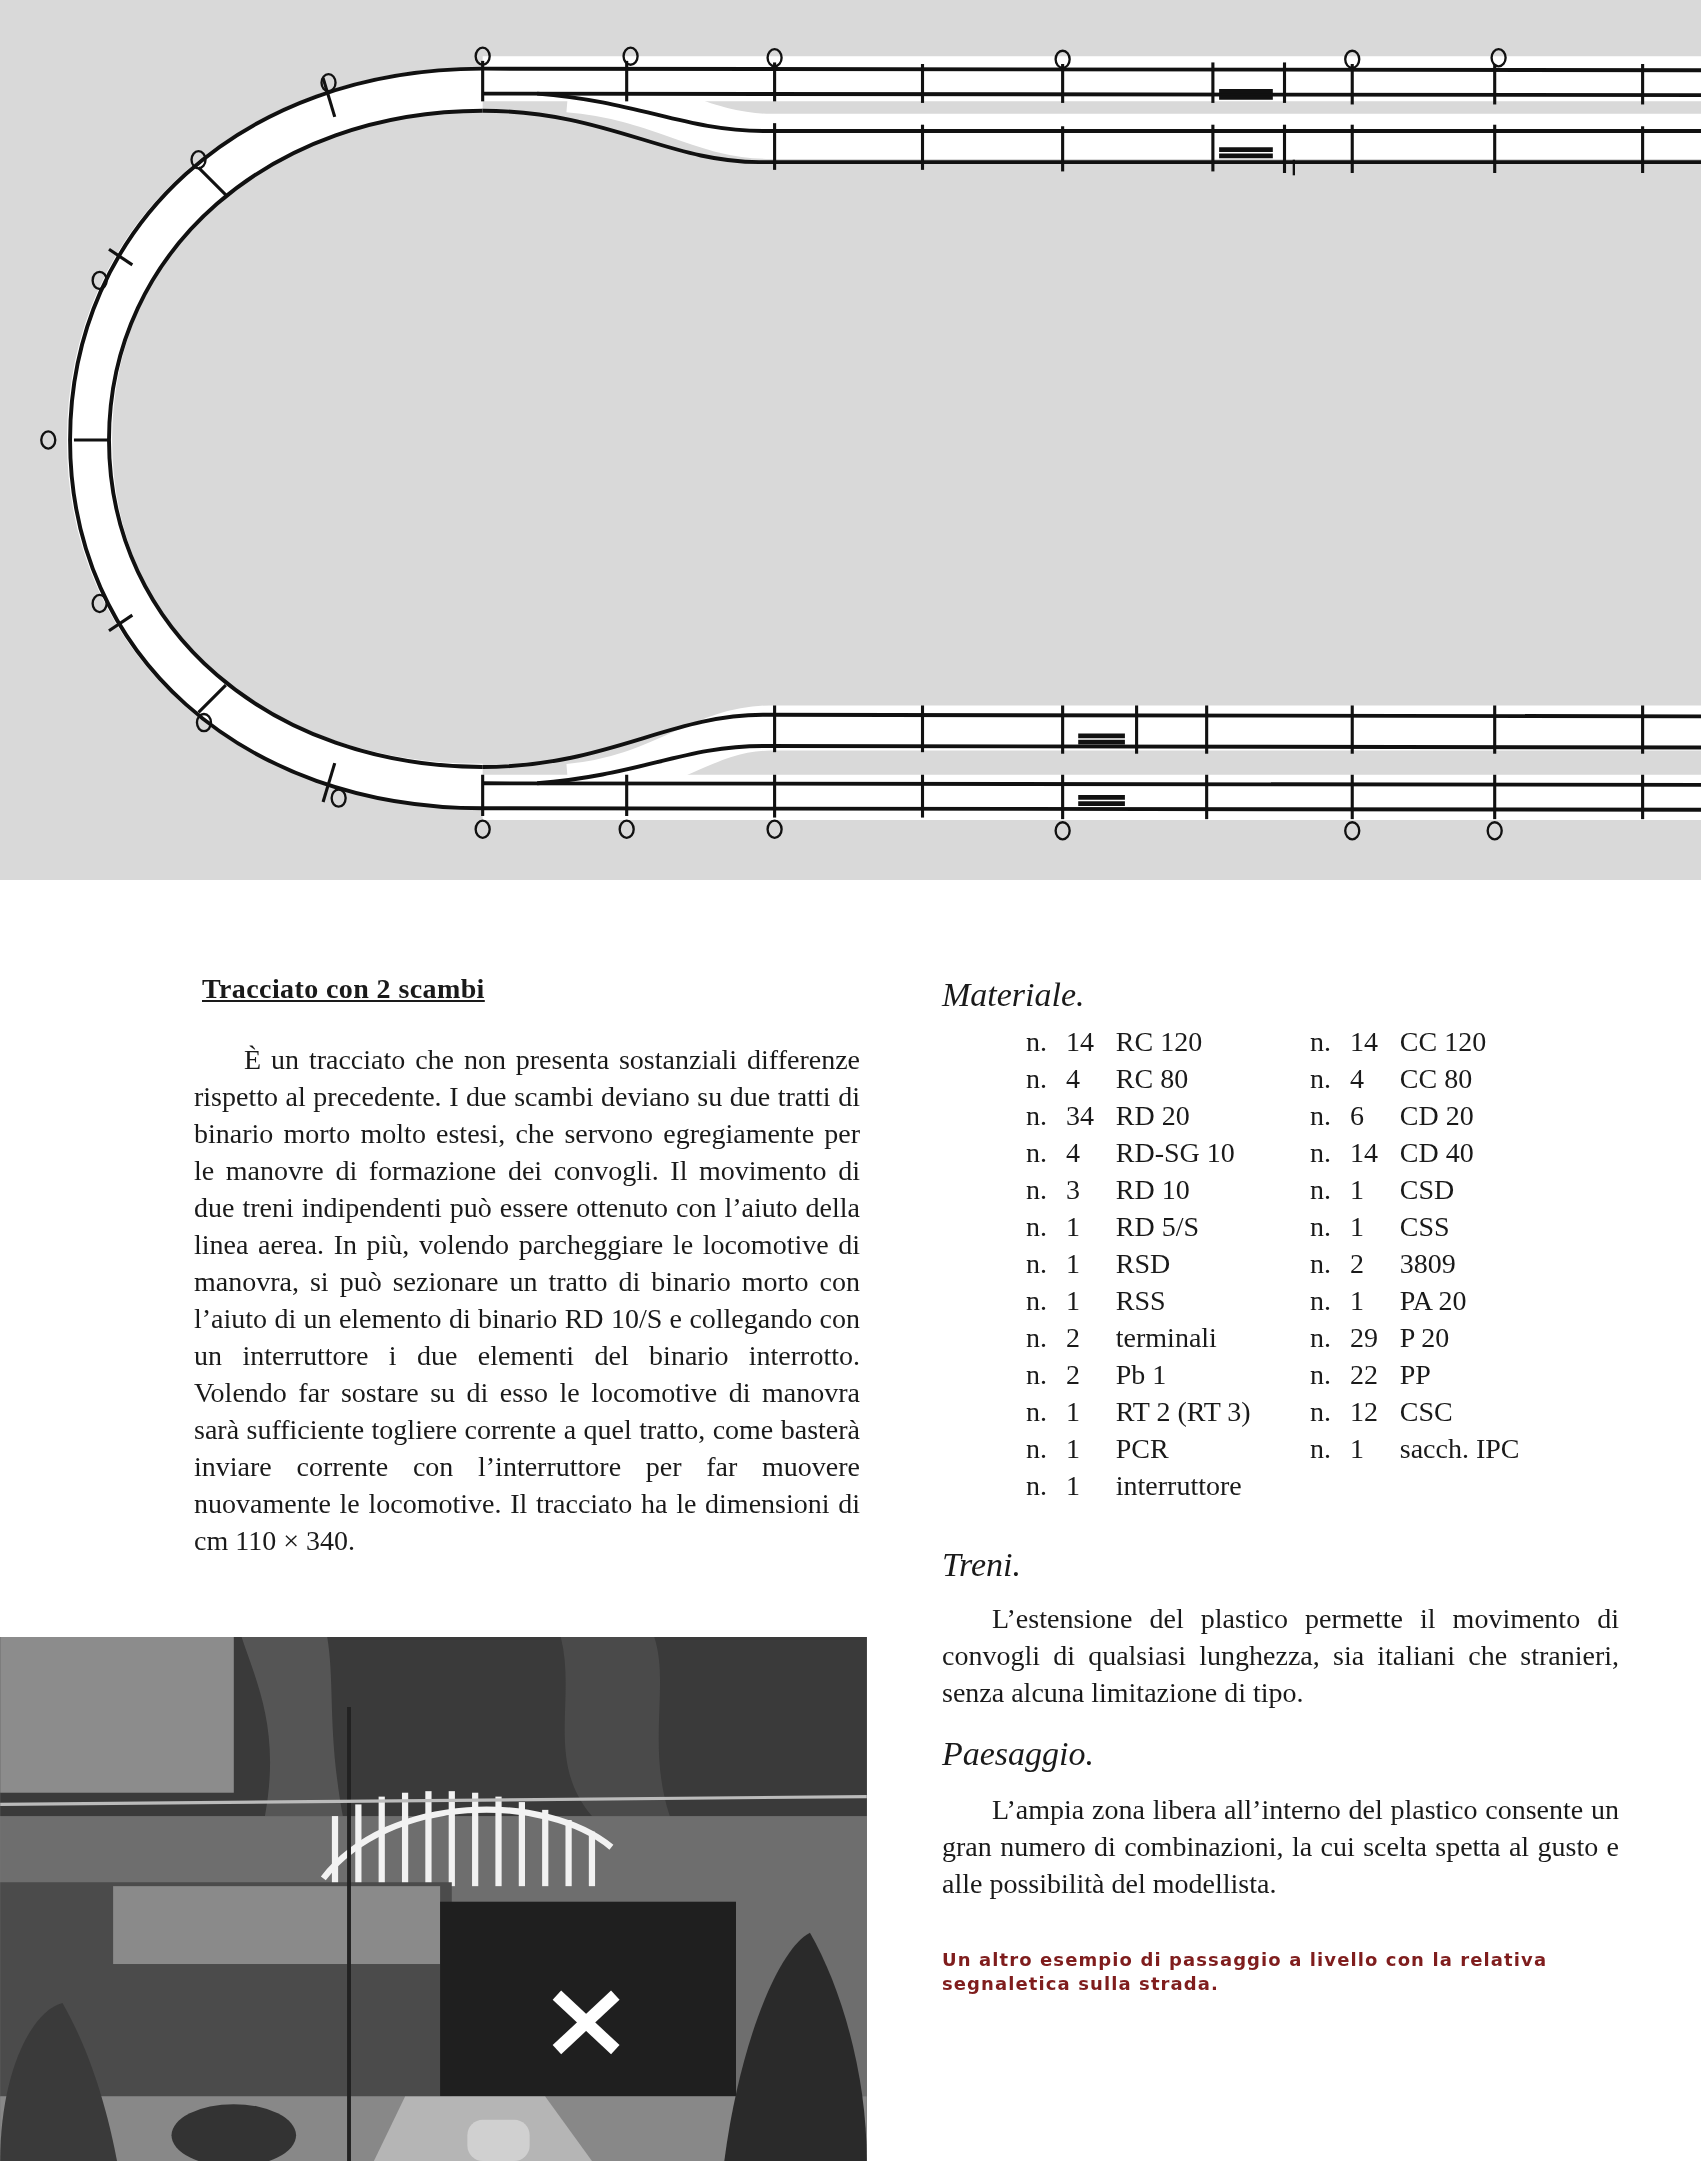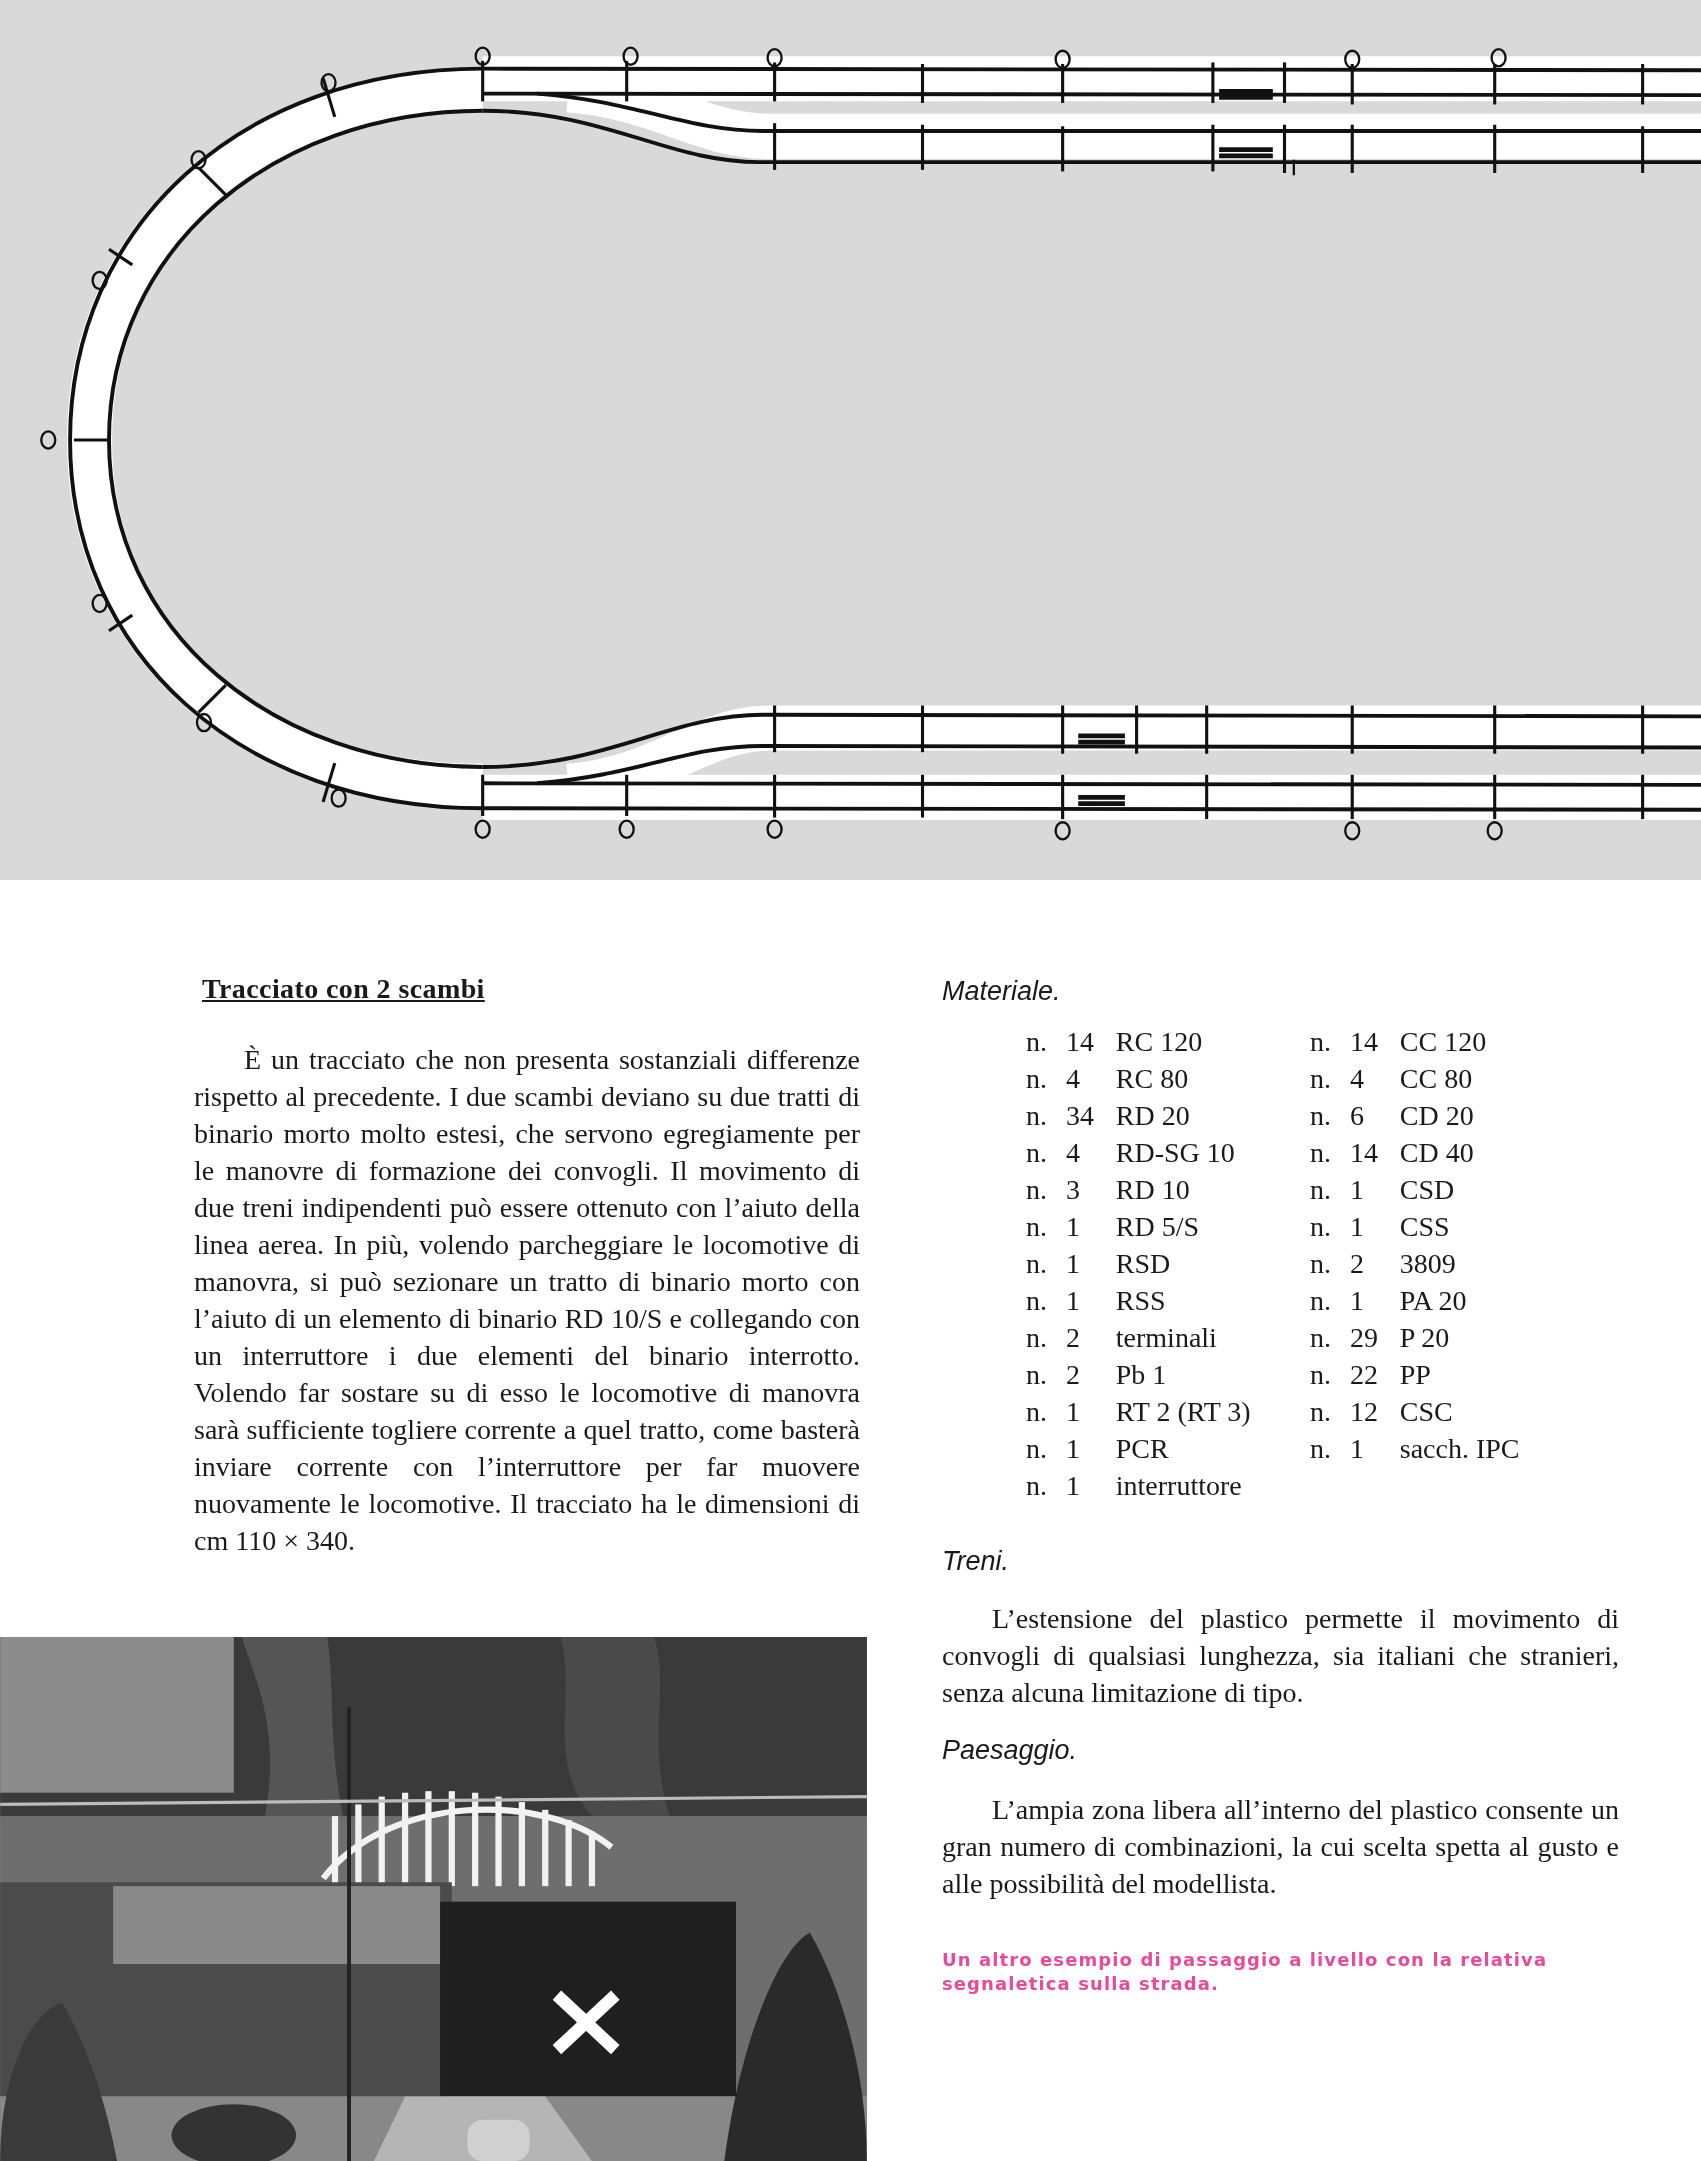--- a/index.html
+++ b/index.html
@@ -5,30 +5,30 @@
   html, body { margin:0; padding:0; background:#ffffff; }
   body { width:1701px; height:2161px; position:relative; overflow:hidden;
          font-family:"DejaVu Serif", serif; color:#1a1a1a; }
   .diagram { position:absolute; left:0; top:0; width:1701px; height:880px; background:#d9d9d9; }
   .diagram svg { position:absolute; left:0; top:0; }
   .heading { position:absolute; left:202px; top:973px; font-family:"Liberation Serif", serif;
              font-weight:bold; font-size:28px; letter-spacing:0.4px;text-decoration:underline; }
   .body-text { position:absolute; left:185px; top:1032px; width:684px; font-family:"Liberation Serif", serif;
                font-size:28px; line-height:37px; text-align:justify; }
   .body-text p { margin:9px; text-indent:50px; }
-  .section-label { position:absolute; font-family:Liberation Sans, sans-serif; font-style:italic; font-size:27px; }
+  .section-label { position:absolute; font-family:Liberation Serif, serif; font-style:italic; font-size:34px; }
   .mat-col { position:absolute; font-family:"Liberation Serif", serif; font-size:28px; line-height:37px; }
   .mat-row { display:flex; white-space:nowrap; }
   .mat-row .n { width:40px; }
   .mat-row .q { width:42px; text-align:left; margin-right:7.8px; }
   .para { position:absolute; left:942px; width:677px; font-family:"Liberation Serif", serif; font-size:28px;
           line-height:37px; text-align:justify;margin-top:8px; }
   .para p { margin:0; text-indent:50px; }
   .caption { position:absolute; left:942px; top:1948px; width:677px; font-family:"DejaVu Sans", sans-serif;
-             font-size:18px; line-height:24px; font-weight:bold; letter-spacing:1.1px; color:#ec4899; }
+             font-size:18px; line-height:24px; font-weight:bold; letter-spacing:1.1px; color:#7f1d1d; }
   .photo { position:absolute; left:0; top:1637px; width:867px; height:524px; overflow:hidden; background:#7a7a7a; }
 </style>
 </head>
 <body>
 
 <div class="diagram">
   <svg width="1701" height="880" viewBox="0 0 2185 1130">
     <g fill="none" stroke="#111" stroke-width="5">
 
       <g stroke="#fff" stroke-width="58" stroke-linecap="butt">

